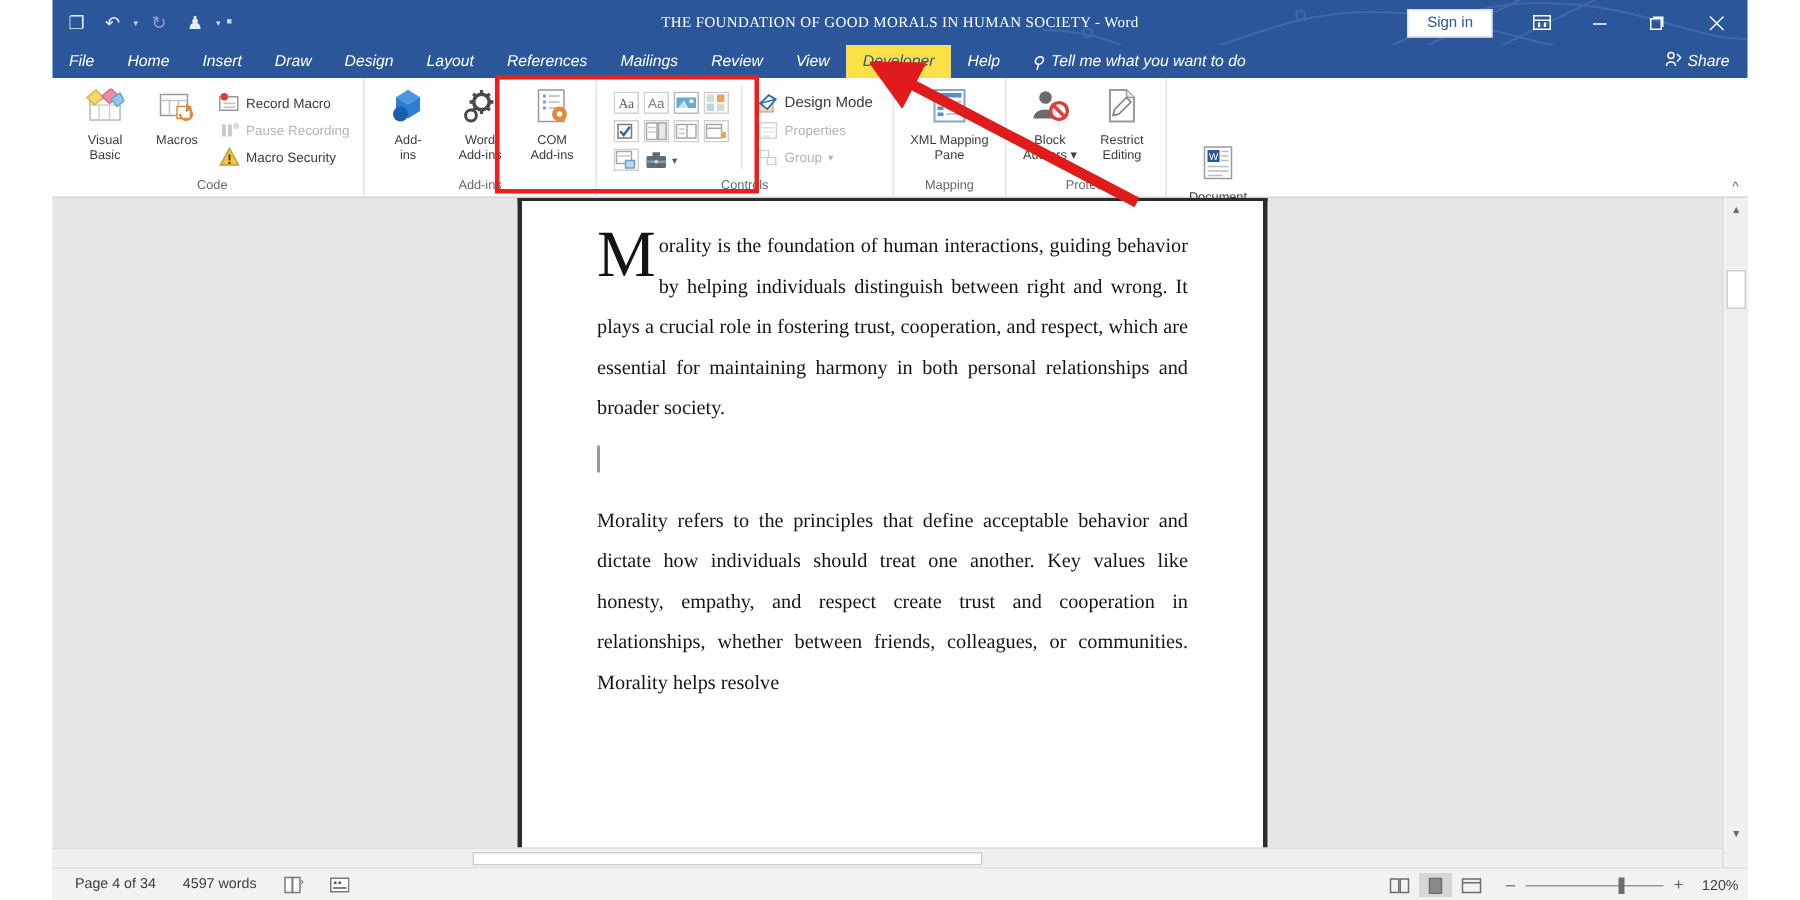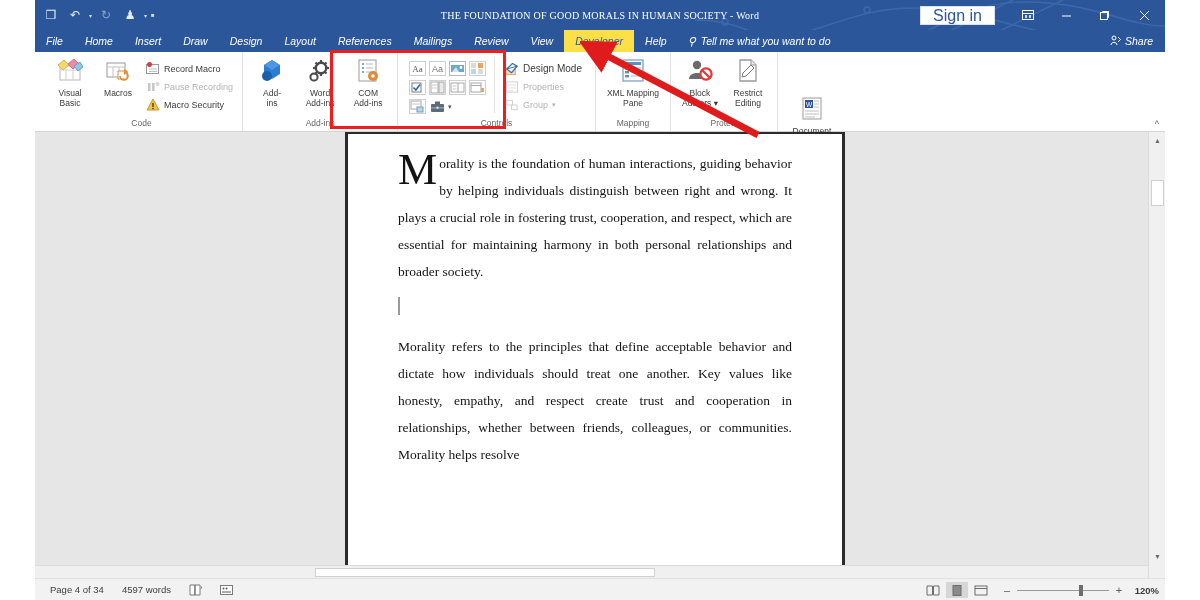--- a/index.html
+++ b/index.html
@@ -56,21 +56,21 @@
     pointer-events: none;
     font-family: Liberation Serif, serif;
   }
   .title-right {
     position: absolute; right: 0; top: 0;
     height: 30px;
     display: flex; align-items: center; gap: 0px;
   }
   .signin {
     background: #fff; color: #2b579a;
-    font-size: 16px;
+    font-size: 10px;
     padding: 2px 12px;
     margin-right: 14px;
     border: 1px solid #dbe2ee;
     line-height: 13px;
   }
   .winbtn {
     width: 38px; height: 30px;
     display: flex; align-items: center; justify-content: center;
     color: #fff; font-size: 11px;
   }
@@ -280,21 +280,21 @@
     width: 22px; height: 16px;
     display: flex; align-items: center; justify-content: center;
     color: #6d6d6d; font-size: 10px;
   }
   .viewbtn.active { background: #d6d6d6; }
   .zoomrow { display: flex; align-items: center; gap: 5px; margin-left: 8px; }
   .zoom-sign { font-size: 11px; color: #5a5a5a; width: 10px; text-align: center; }
   .slider { position: relative; width: 92px; height: 12px; }
   .slider-track { position: absolute; left: 0; right: 0; top: 6px; height: 1px; background: #9a9a9a; }
   .slider-thumb { position: absolute; left: 62px; top: 1px; width: 4px; height: 11px; background: #6d6d6d; }
-  .zoompct { font-size: 9.5px; color: #3c3c3c; width: 30px; text-align: right; font-weight: bold; }
+  .zoompct { font-size: 9.5px; color: #3c3c3c; width: 30px; text-align: right; }
 </style>
 </head>
 <body>
 
 <div id="app">
   <div class="win">
 
     <div class="titlebar">
       <div class="qat">
         <div class="qat-btn">❐</div>

